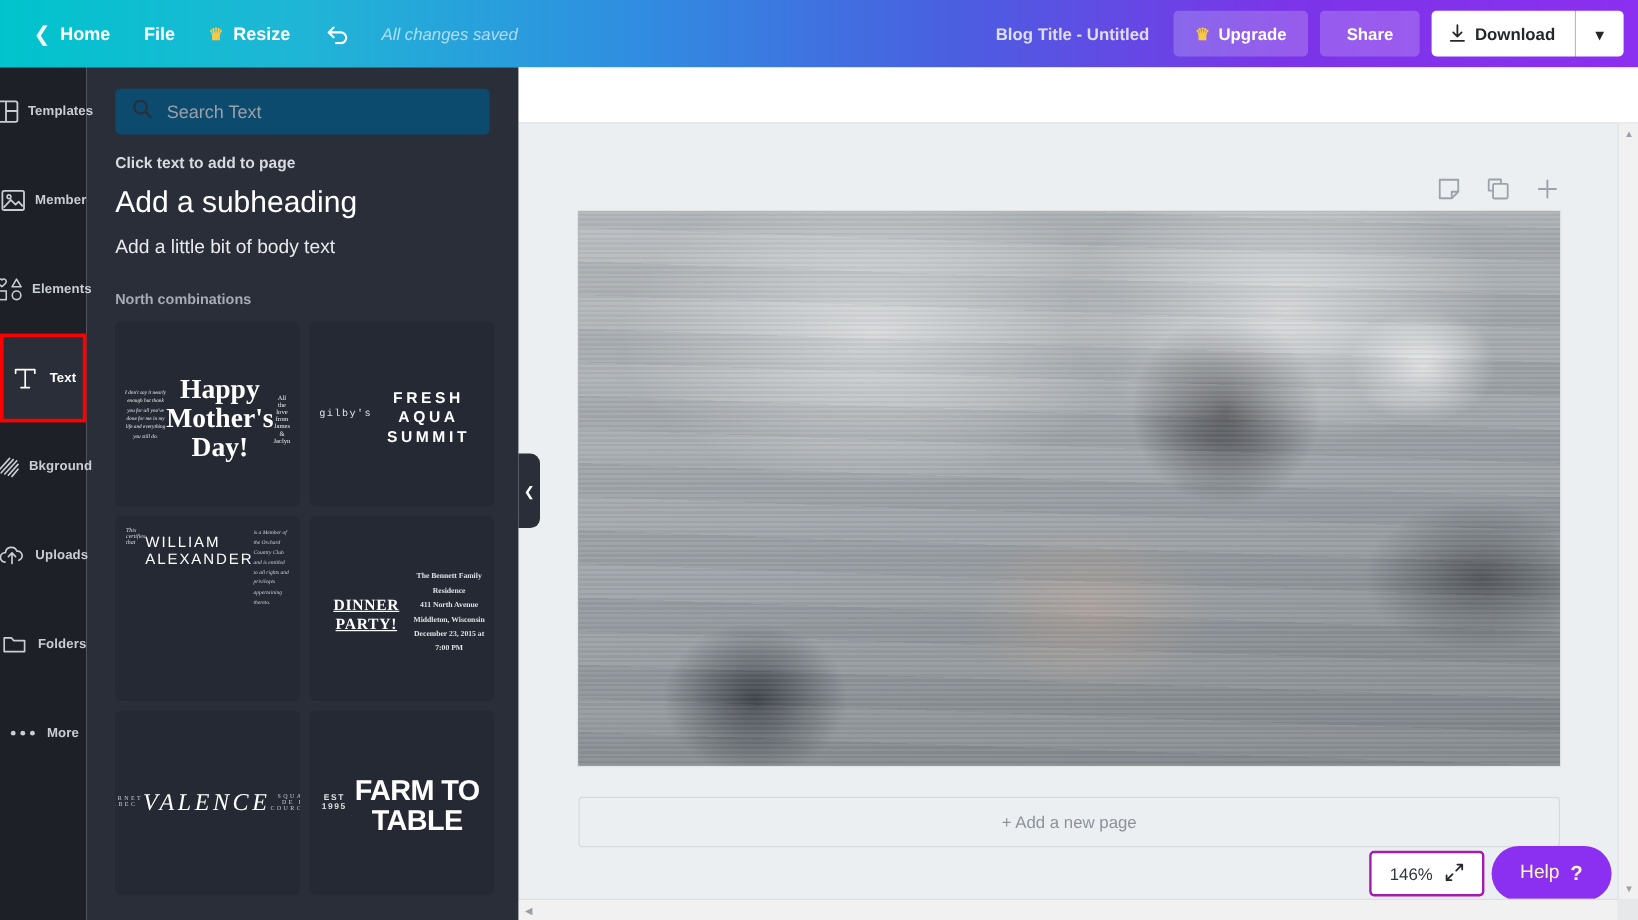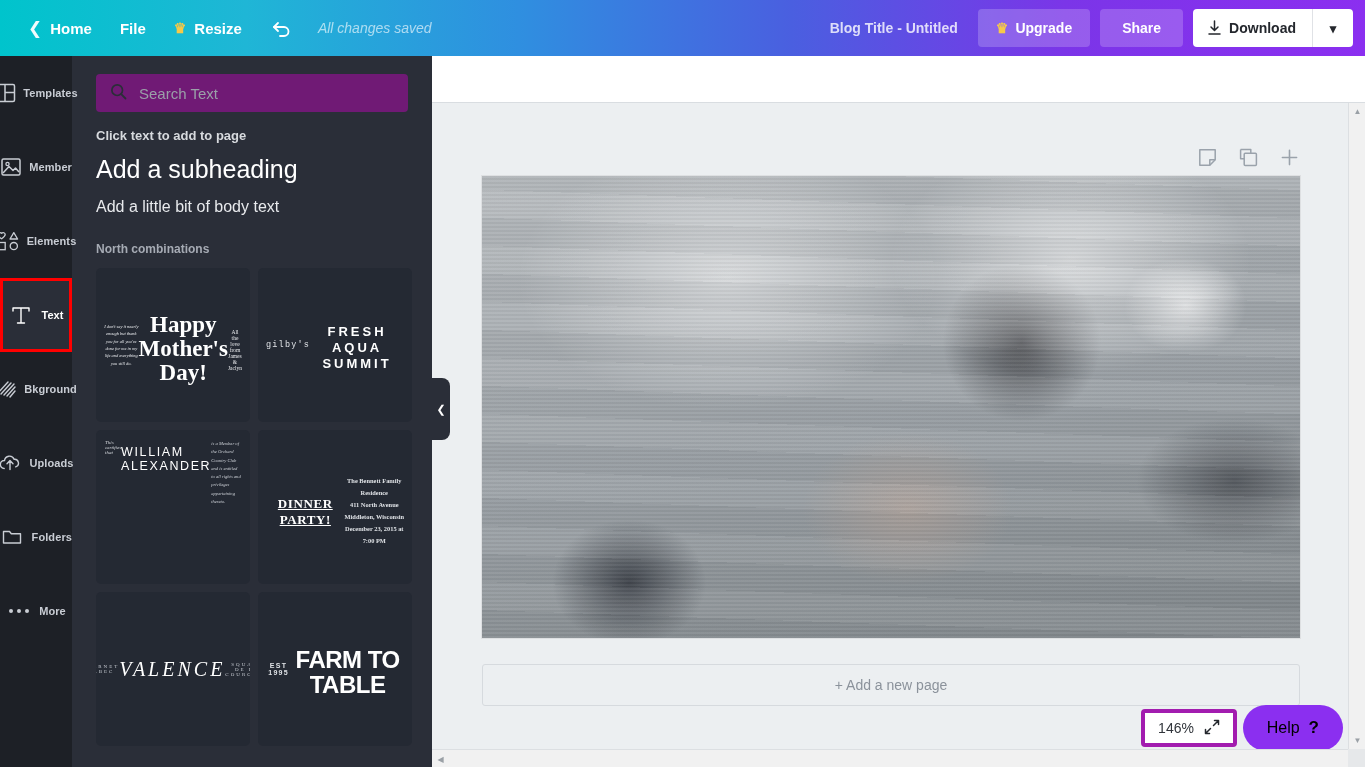--- a/index.html
+++ b/index.html
@@ -74,21 +74,21 @@
   .dots i { width: 4px; height: 4px; border-radius: 50%; background: #c9cdd4; display: block; }
 
   
   .panel {
     position: absolute; top: 56px; left: 72px; width: 360px; height: 711px;
     background: #2a2e38; overflow: hidden; z-index: 25;
   }
   .search-wrap { padding: 18px 24px 0 24px; }
   .search {
     display: flex; align-items: center; gap: 12px;
-    background: #701a75; border-radius: 4px; height: 38px; padding: 0 14px;
+    background: #0c4a6e; border-radius: 4px; height: 38px; padding: 0 14px;
   }
   .search .ph { color: #9aa0a8; font-size: 15px; }
   .panel-hint {
     color: #d7dade; font-size: 13px; font-weight: bold;
     padding: 16px 24px 0 24px;
   }
   .t-heading {
     color: #fff; font-size: 42px; font-weight: bold; letter-spacing: -.5px;
     padding: 8px 24px 0 24px; cursor: pointer; line-height: 1.1;
   }
@@ -177,29 +177,29 @@
   }
   .addpage {
     position: absolute; top: 608px; left: 50px; width: 818px; height: 42px;
     background: #eceff1; border: 1px solid #d6dade; border-radius: 3px;
     display: flex; align-items: center; justify-content: center;
     color: #8b929b; font-size: 14px; cursor: pointer;
   }
   .zoombox {
     position: absolute; top: 653px; right: 128px;
     width: 96px; height: 38px; background: #fff;
-    border: 4px solid #a21caf; border-radius: 4px;
+    border: 2px solid #a21caf; border-radius: 4px;
     display: flex; align-items: center; justify-content: center; gap: 10px;
     color: #31353b; font-size: 14px; cursor: pointer;
   }
   .helpbtn {
     position: absolute; top: 649px; right: 22px;
     height: 46px; padding: 0 24px; background: #8b2ff0; border-radius: 24px;
     display: flex; align-items: center; gap: 9px;
-    color: #000000; font-size: 16px; cursor: pointer;
+    color: #fef9c3; font-size: 16px; cursor: pointer;
   }
   .helpbtn .q { font-weight: bold; font-size: 17px; }
 
   
   .vsb {
     position: absolute; top: 103px; right: 0; width: 17px; height: 664px;
     background: #f1f1f1; border-left: 1px solid #dcdfe2; z-index: 20;
   }
   .vsb .arr { position: absolute; left: 0; width: 17px; height: 17px;
     display: flex; align-items: center; justify-content: center;

